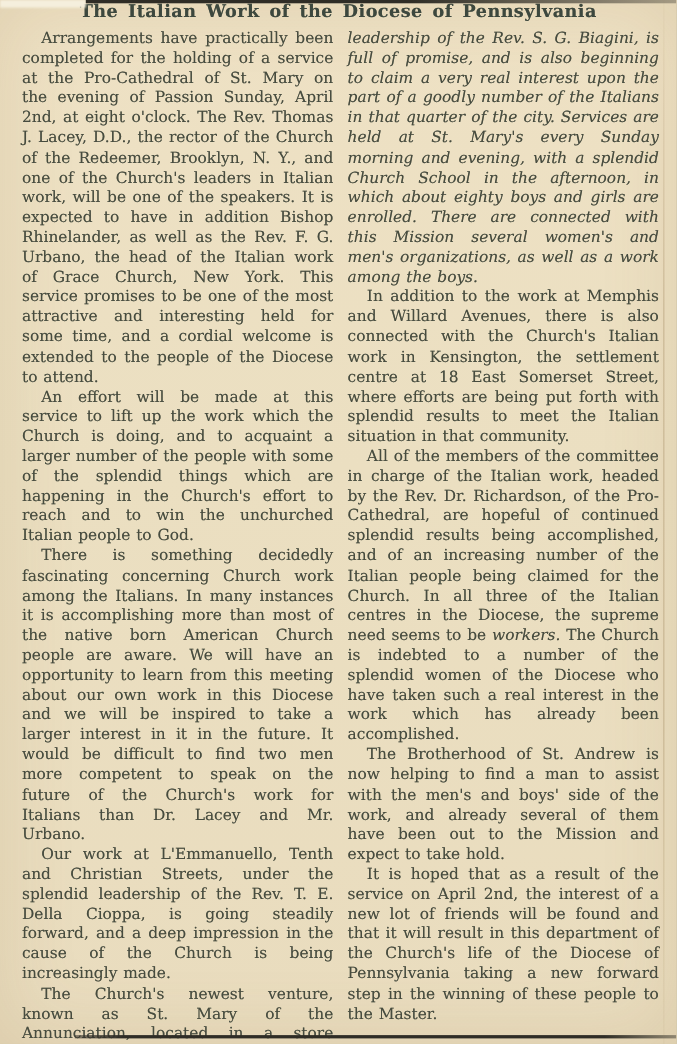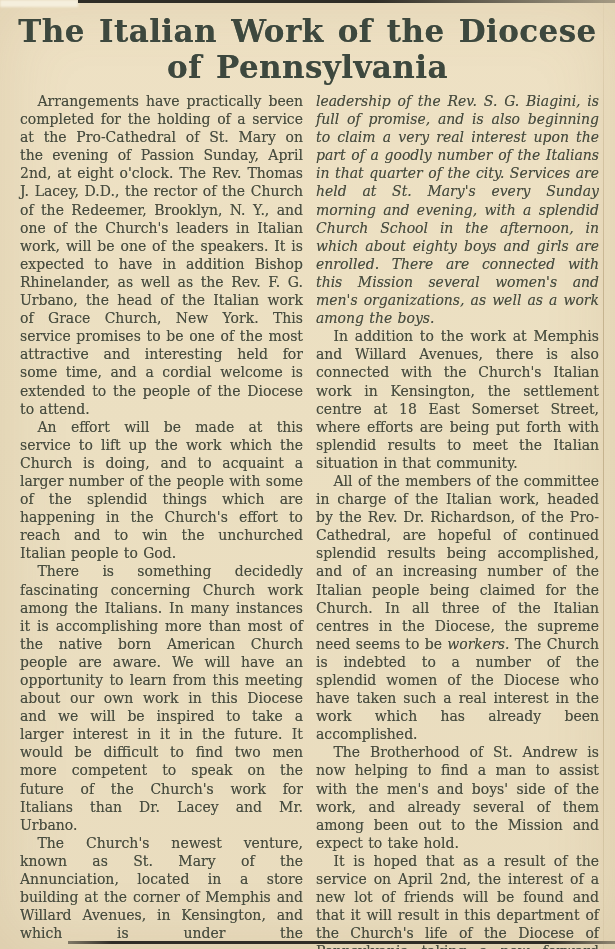--- a/index.html
+++ b/index.html
@@ -46,23 +46,22 @@
   .page-edge-shadow {
     position: absolute;
     top: 0;
     bottom: 0;
     right: 11px;
     width: 1px;
     background: linear-gradient(180deg, rgba(150,125,80,0.05) 0%, rgba(150,125,80,0.4) 30%, rgba(150,125,80,0.4) 70%, rgba(150,125,80,0.08) 100%);
   }
   .title {
     margin: 0;
-    padding-top: 13px;
     text-align: center;
-    font-size: 31px;
+    font-size: 16px;
     font-weight: bold;
     letter-spacing: 0.4px;
     word-spacing: 3px;
     color: #3d483e;
     text-shadow: 0 0 0.5px rgba(61,72,62,0.6);
   }
   .columns {
     display: flex;
     gap: 13px;
     padding: 7px 12px 0 20px;
@@ -99,28 +98,29 @@
   <div class="top-rule"></div>
 
   <h1 class="title">The Italian Work of the Diocese of Pennsylvania</h1>
 
   <div class="columns">
 
     <div class="column">
       <p>Arrangements have practically been completed for the holding of a service at the Pro-Cathedral of St. Mary on the evening of Passion Sunday, April 2nd, at eight o'clock.  The Rev. Thomas J. Lacey, D.D., the rector of the Church of the Redeemer, Brooklyn, N. Y., and one of the Church's leaders in Italian work, will be one of the speakers.  It is expected to have in addition Bishop Rhinelander, as well as the Rev. F. G. Urbano, the head of the Italian work of Grace Church, New York.  This service promises to be one of the most attractive and interesting held for some time, and a cordial welcome is extended to the people of the Diocese to attend.</p>
       <p>An effort will be made at this service to lift up the work which the Church is doing, and to acquaint a larger number of the people with some of the splendid things which are happening in the Church's effort to reach and to win the unchurched Italian people to God.</p>
       <p>There is something decidedly fascinating concerning Church work among the Italians.  In many instances it is accomplishing more than most of the native born American Church people are aware.  We will have an opportunity to learn from this meeting about our own work in this Diocese and we will be inspired to take a larger interest in it in the future.  It would be difficult to find two men more competent to speak on the future of the Church's work for Italians than Dr. Lacey and Mr. Urbano.</p>
+      <p>Our work at L'Emmanuello, Tenth and Christian Streets, under the splendid leadership of the Rev. T. E. Della Cioppa, is going steadily forward, and a deep impression in the cause of the Church is being increasingly made.</p>
       <p class="continues">The Church's newest venture, known as St. Mary of the Annunciation, located in a store building at the corner of Memphis and Willard Avenues, in Kensington, and which is under the</p>
     </div>
 
     <div class="column">
       <p class="no-indent">leadership of the Rev. S. G. Biagini, is full of promise, and is also beginning to claim a very real interest upon the part of a goodly number of the Italians in that quarter of the city.  Services are held at St. Mary's every Sunday morning and evening, with a splendid Church School in the afternoon, in which about eighty boys and girls are enrolled.  There are connected with this Mission several women's and men's organizations, as well as a work among the boys.</p>
       <p>In addition to the work at Memphis and Willard Avenues, there is also connected with the Church's Italian work in Kensington, the settlement centre at 18 East Somerset Street, where efforts are being put forth with splendid results to meet the Italian situation in that community.</p>
       <p><span>All of the members of the committee in charge of the Italian work, headed by the Rev. Dr. Richardson, of the Pro-Cathedral, are hopeful of continued splendid results being accomplished, and of an increasing number of the Italian people being claimed for the Church.  In all three of the Italian centres in the Diocese, the supreme need seems to be </span><span class="italic">workers.</span><span>  The Church is indebted to a number of the splendid women of the Diocese who have taken such a real interest in the work which has already been accomplished.</span></p>
-      <p>The Brotherhood of St. Andrew is now helping to find a man to assist with the men's and boys' side of the work, and already several of them among been out to the Mission and expect to take hold.</p>
+      <p>The Brotherhood of St. Andrew is now helping to find a man to assist with the men's and boys' side of the work, and already several of them have been out to the Mission and expect to take hold.</p>
       <p>It is hoped that as a result of the service on April 2nd, the interest of a new lot of friends will be found and that it will result in this department of the Church's life of the Diocese of Pennsylvania taking a new forward step in the winning of these people to the Master.</p>
     </div>
 
   </div>
 
   <div class="bottom-rule"></div>
   <div class="page-edge-shadow"></div>
 
 </div>
 

